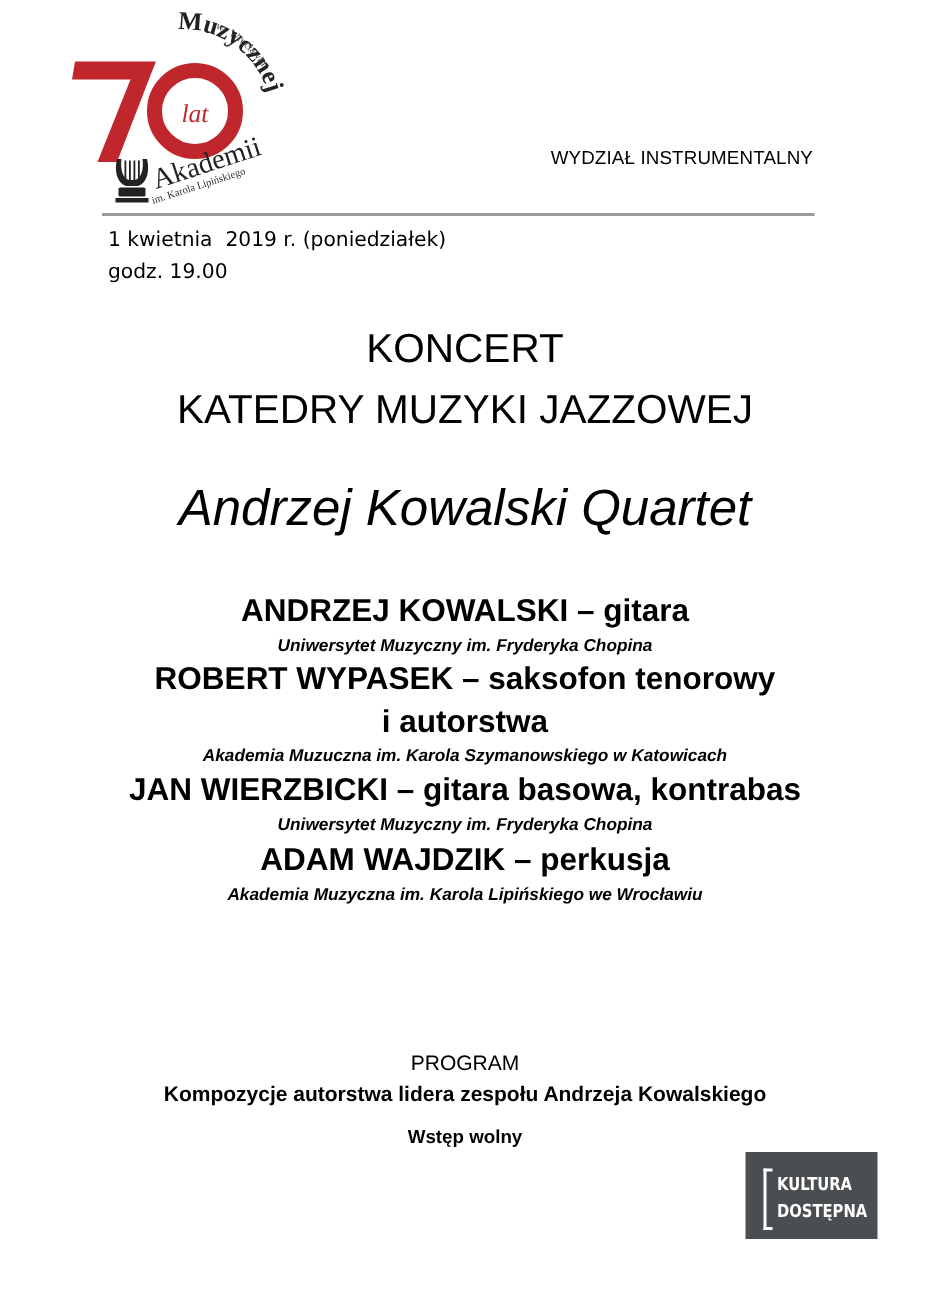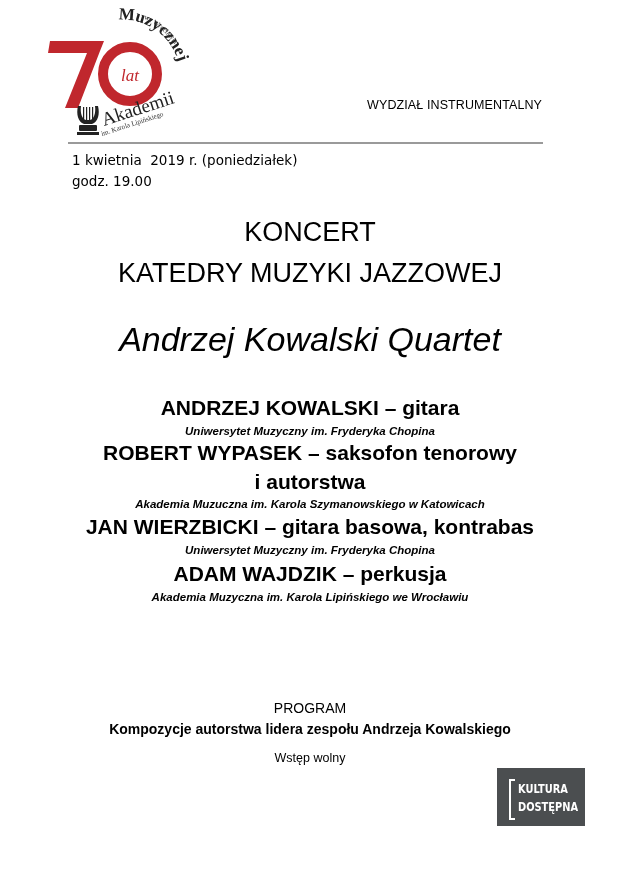--- a/index.html
+++ b/index.html
@@ -24,21 +24,21 @@
 
     .t-koncert { top: 217px; font-size: 27px; }
     .t-katedry { top: 258px; font-size: 27px; }
     .t-quartet { top: 280px; font-size: 34px; font-weight: normal; font-style: italic; margin-top: 40px; }
 
     .m-name { font-size: 21px; font-weight: bold; }
     .m-inst { font-size: 11.5px; font-weight: bold; font-style: italic; }
 
     .t-program { top: 700px; font-size: 14px; }
     .t-komp { top: 721px; font-size: 14px; font-weight: bold; }
-    .t-wstep { top: 751px; font-size: 12.5px; font-weight: normal; }
+    .t-wstep { top: 751px; font-size: 12.5px; font-weight: bold; }
 
     .badge { left: 497px; top: 768px; width: 88px; height: 58px; background: #4b4e50; }
     .badge .bracket { position: absolute; left: 12px; top: 11px; width: 6px; height: 41px; border: 2px solid #fff; border-right: none; box-sizing: border-box; }
     .badge .txt { position: absolute; left: 21px; top: 12px; color: #fff; font-family: "DejaVu Sans", sans-serif; font-size: 12px; line-height: 18px; letter-spacing: 0px; transform: scaleX(0.82); transform-origin: left top; font-weight: bold; }
   </style>
 </head>
 <body>
 
 <div class="abs logo">
   <svg width="170" height="128" viewBox="0 0 170 128">

